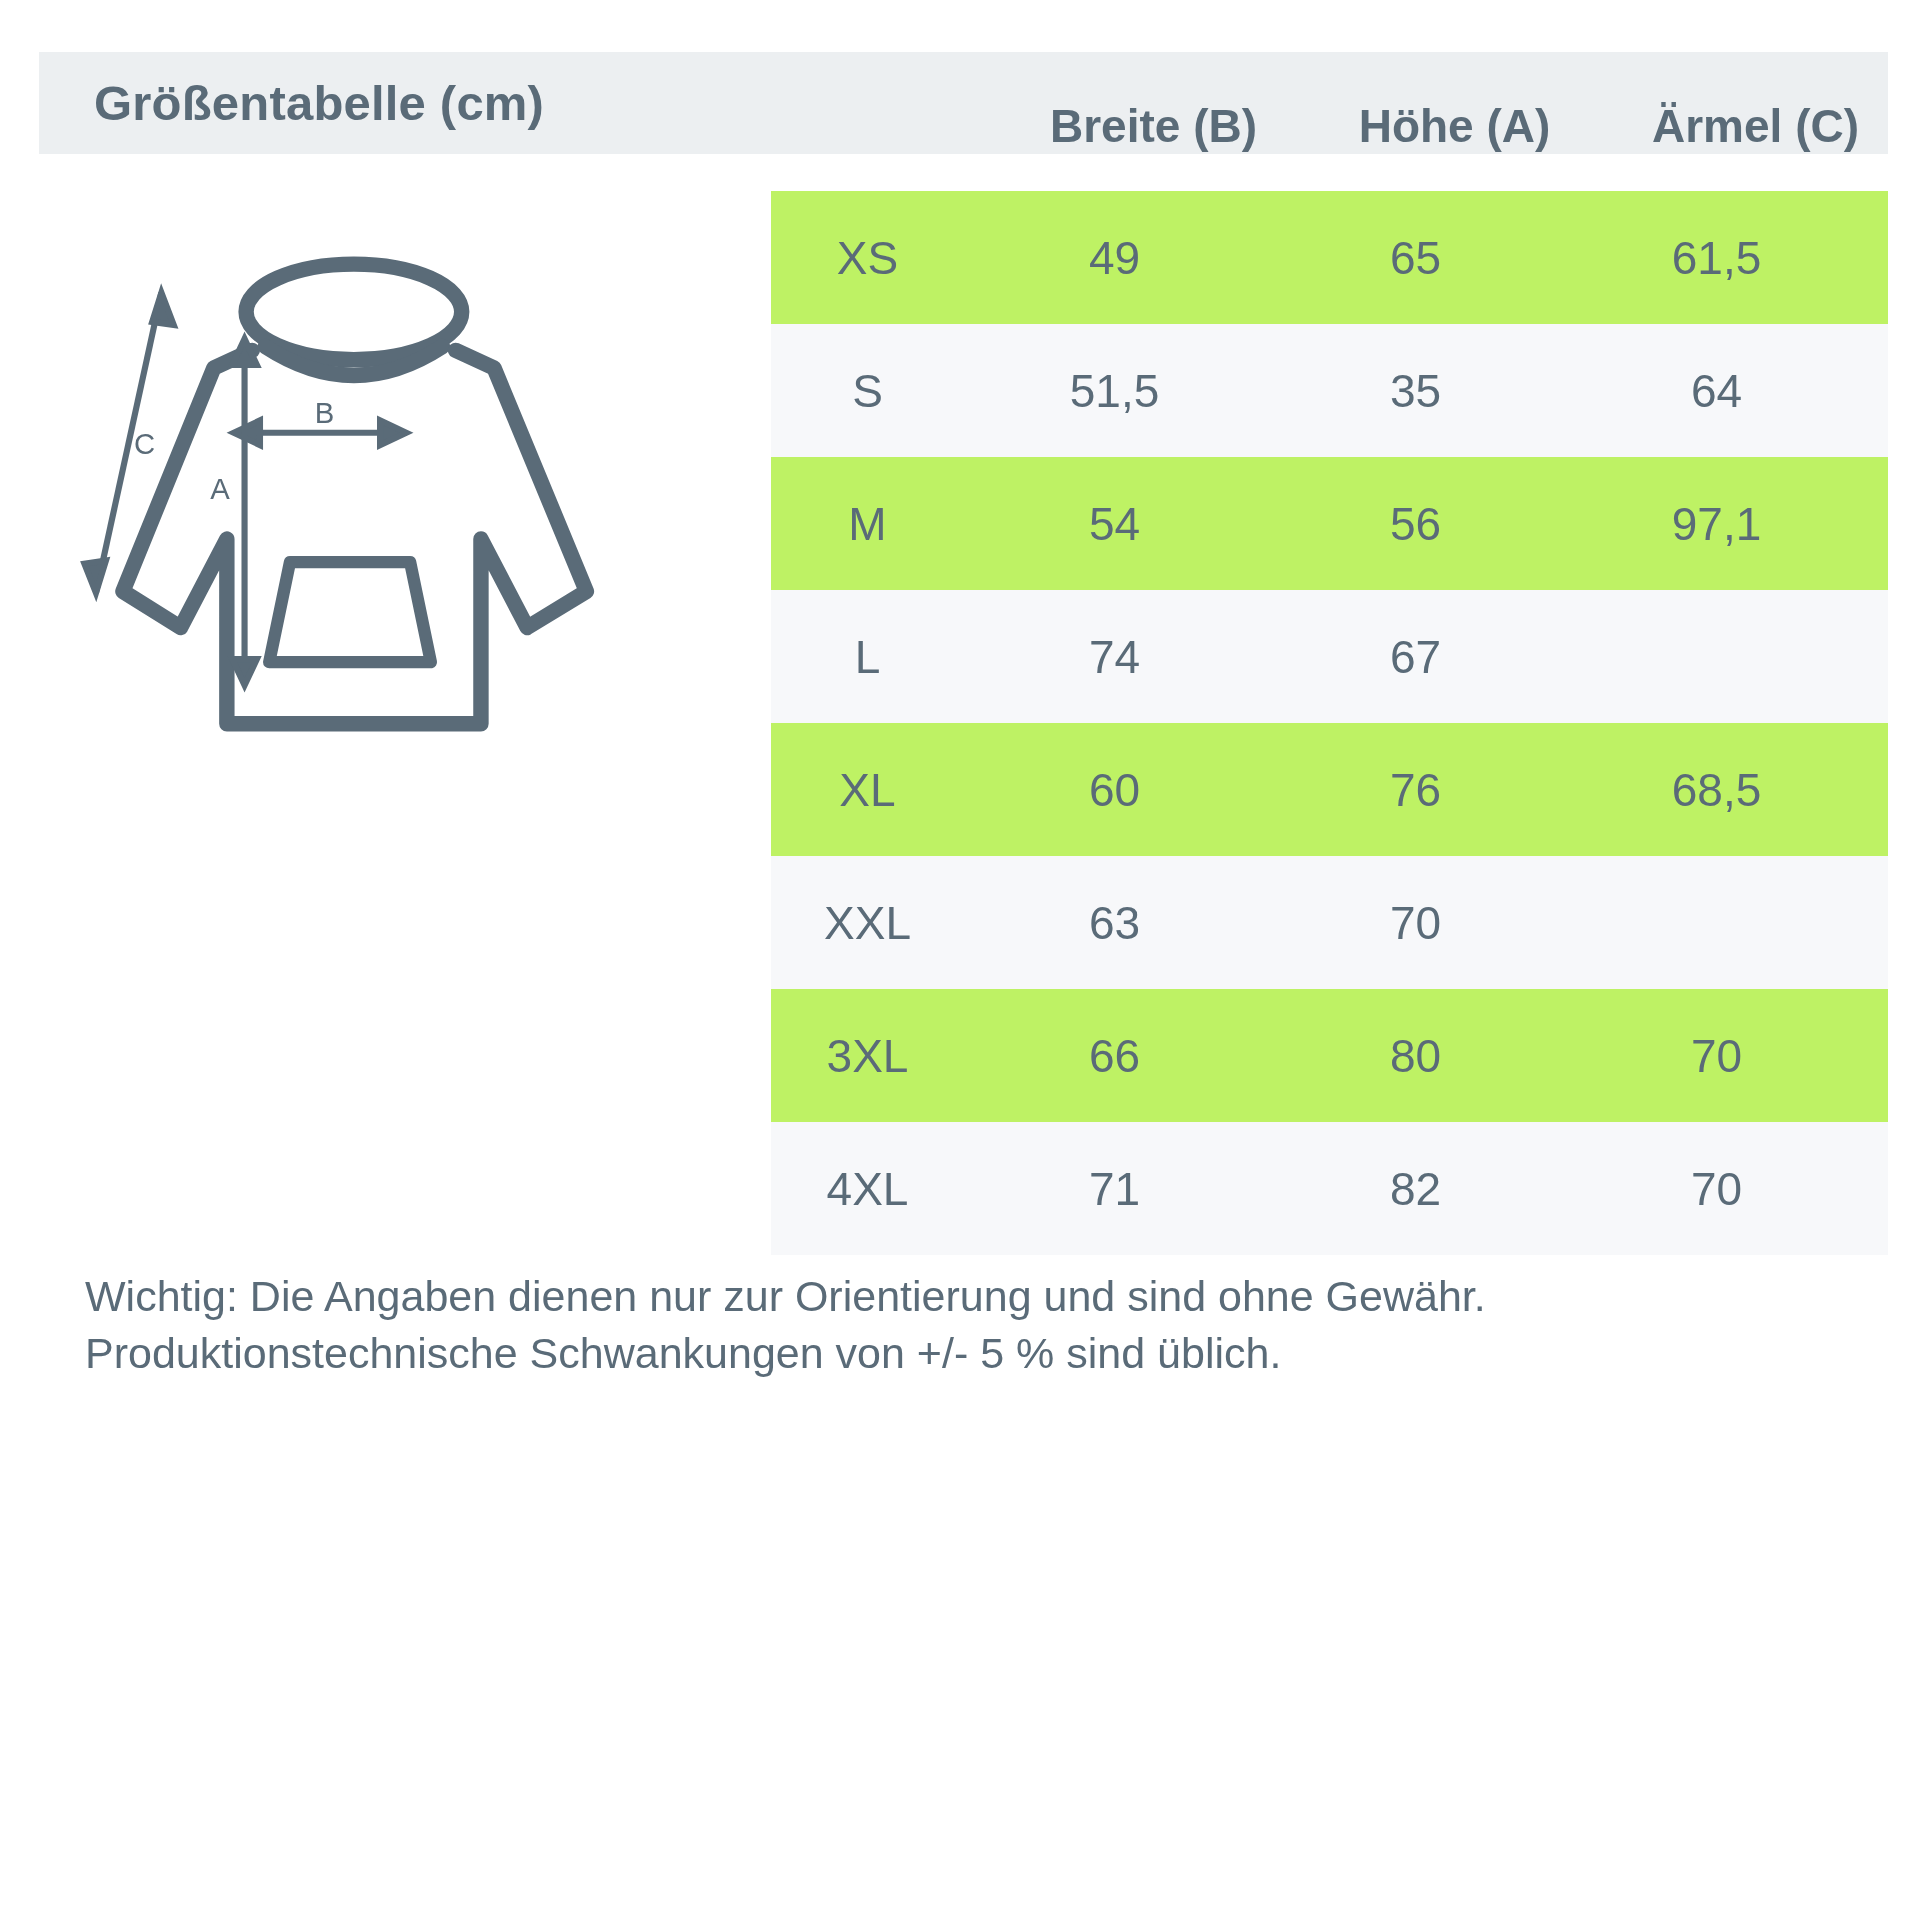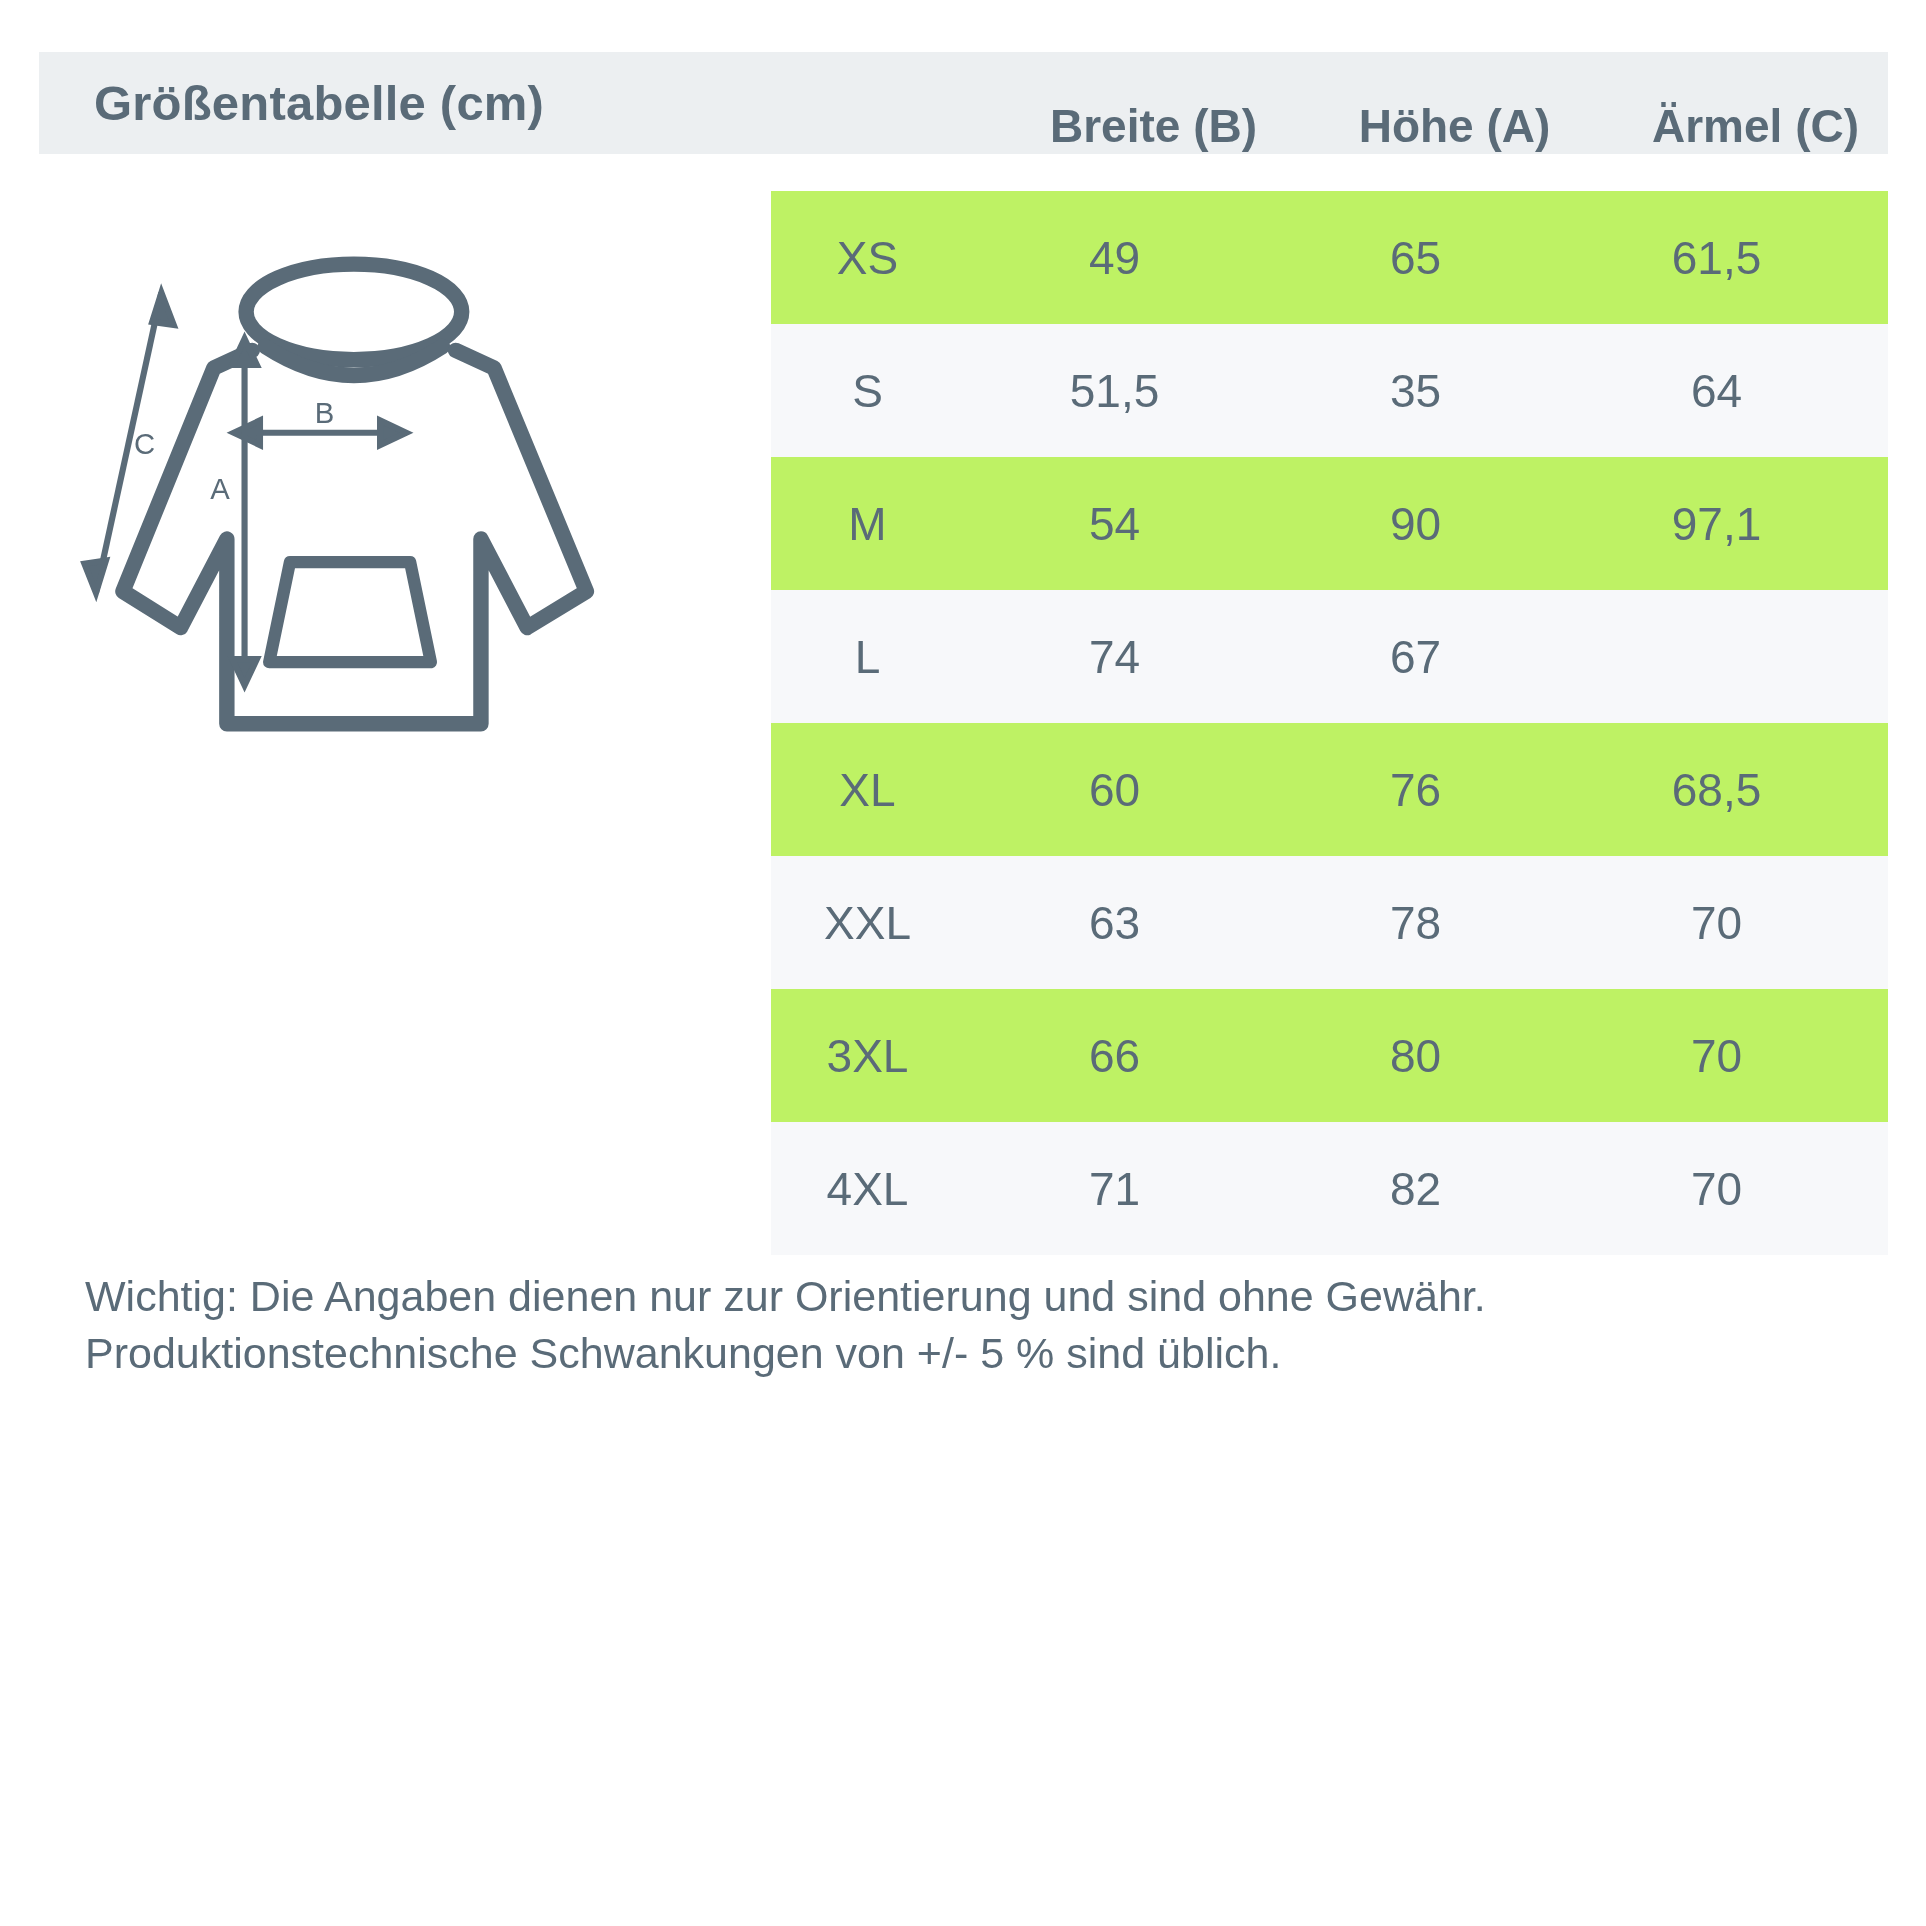--- a/index.html
+++ b/index.html
@@ -180,41 +180,40 @@
     <div class="row alt">
       <div class="cell size-col">S</div>
       <div class="cell measure-col">51,5</div>
       <div class="cell measure-col">35</div>
       <div class="cell measure-col">64</div>
     </div>
 
     <div class="row">
       <div class="cell size-col">M</div>
       <div class="cell measure-col">54</div>
-      <div class="cell measure-col">90</div>
+      <div class="cell measure-col">56</div>
       <div class="cell measure-col">97,1</div>
     </div>
 
     <div class="row alt">
       <div class="cell size-col">L</div>
       <div class="cell measure-col">74</div>
       <div class="cell measure-col">67</div>
     </div>
 
     <div class="row">
       <div class="cell size-col">XL</div>
       <div class="cell measure-col">60</div>
       <div class="cell measure-col">76</div>
       <div class="cell measure-col">68,5</div>
     </div>
 
     <div class="row alt">
       <div class="cell size-col">XXL</div>
       <div class="cell measure-col">63</div>
-      <div class="cell measure-col">78</div>
       <div class="cell measure-col">70</div>
     </div>
 
     <div class="row">
       <div class="cell size-col">3XL</div>
       <div class="cell measure-col">66</div>
       <div class="cell measure-col">80</div>
       <div class="cell measure-col">70</div>
     </div>
 

